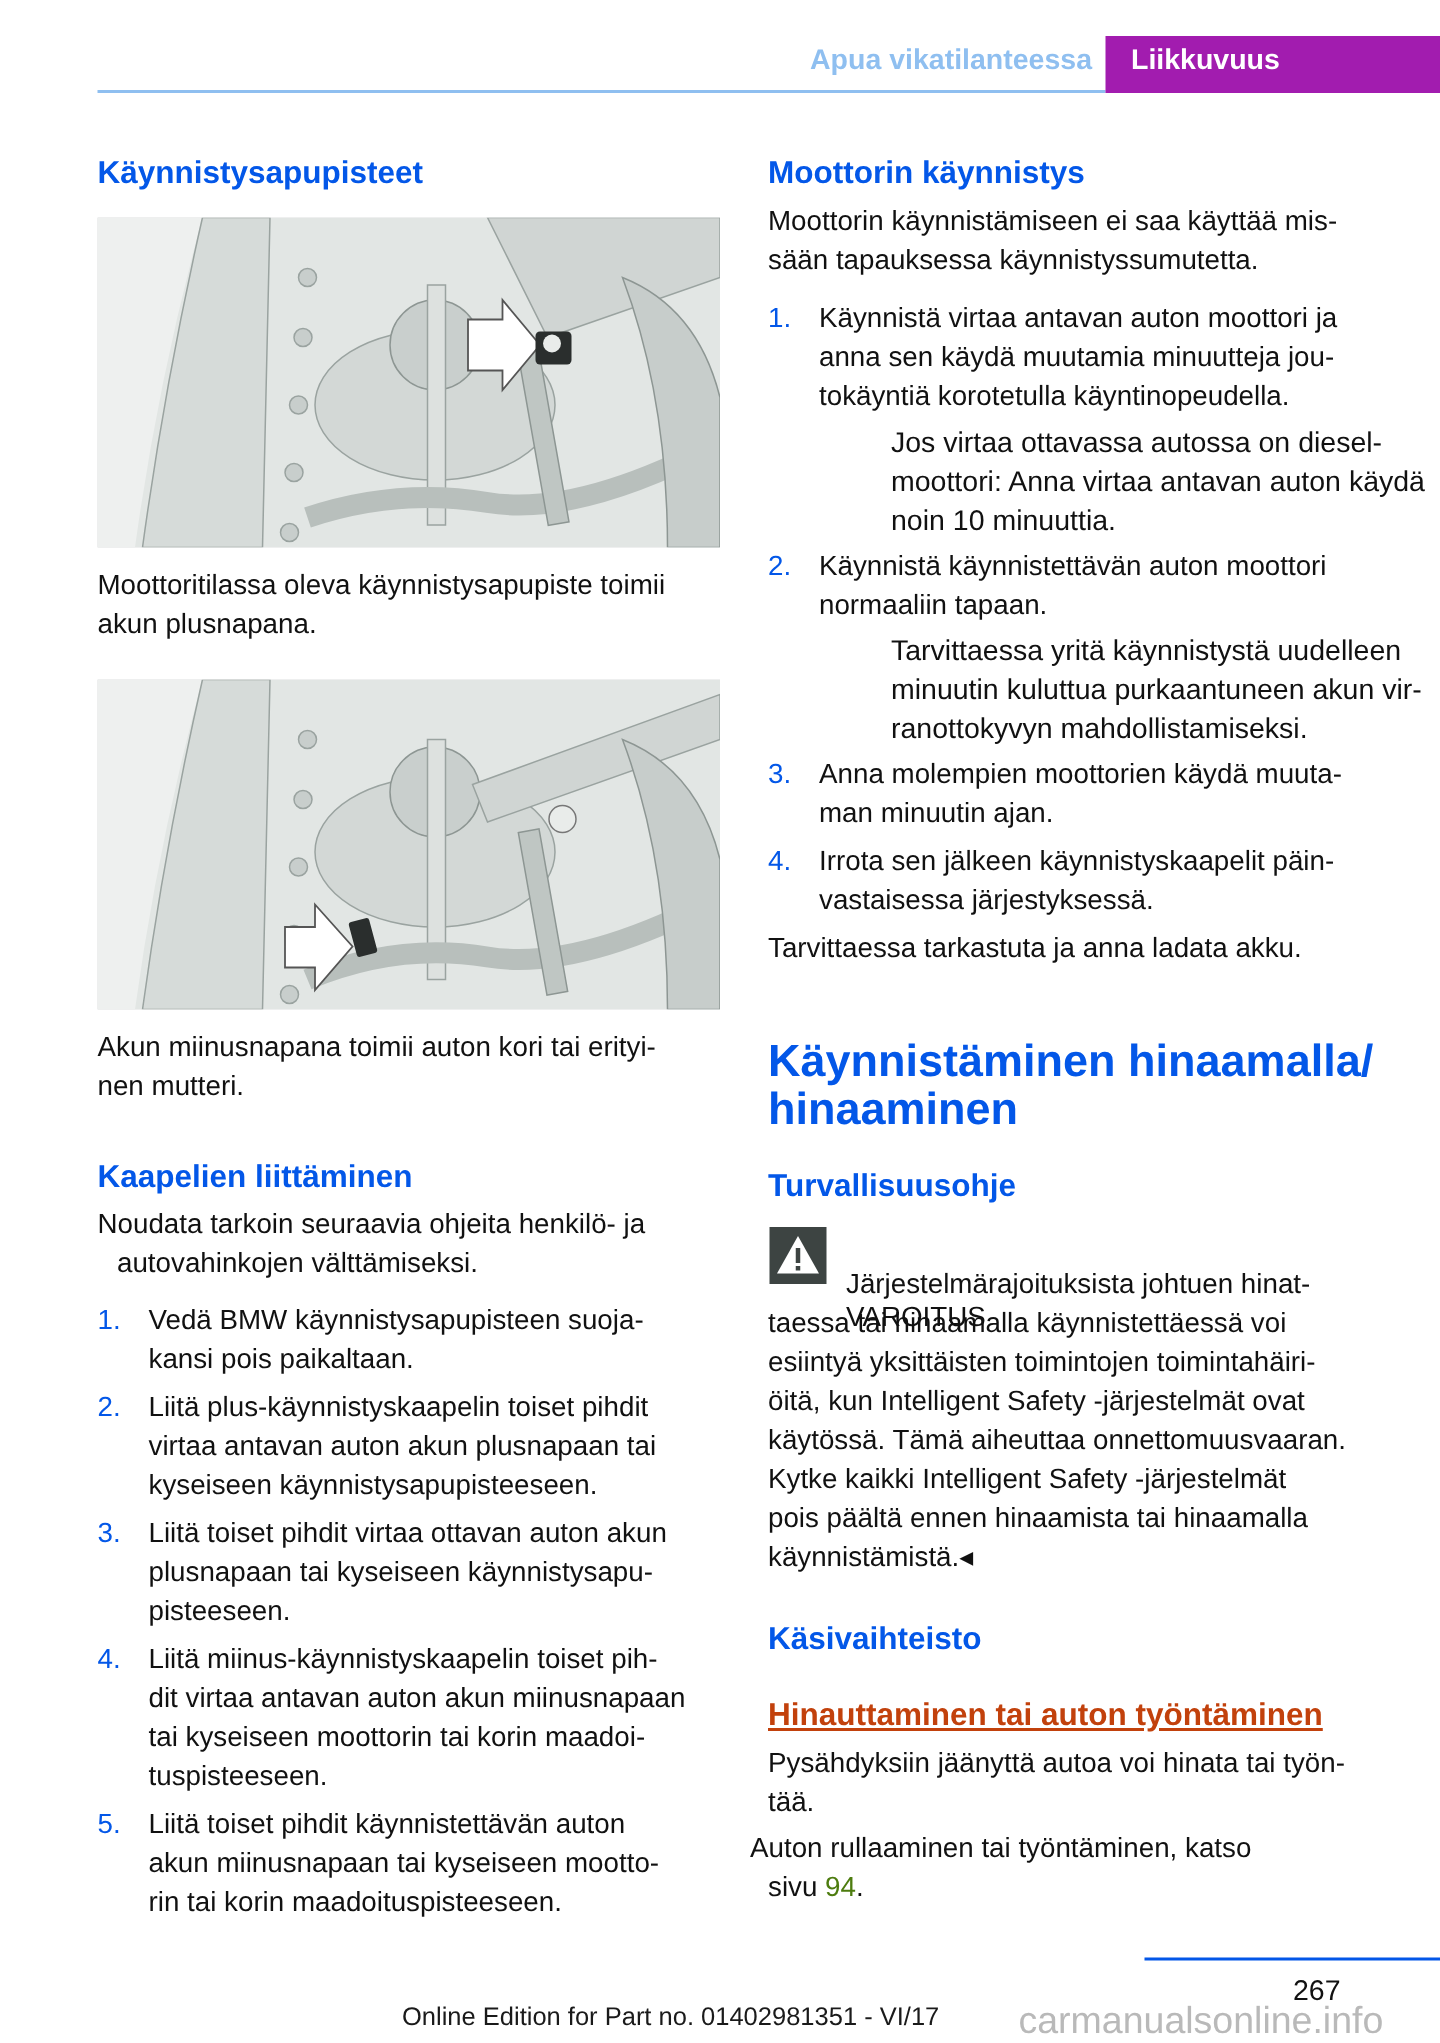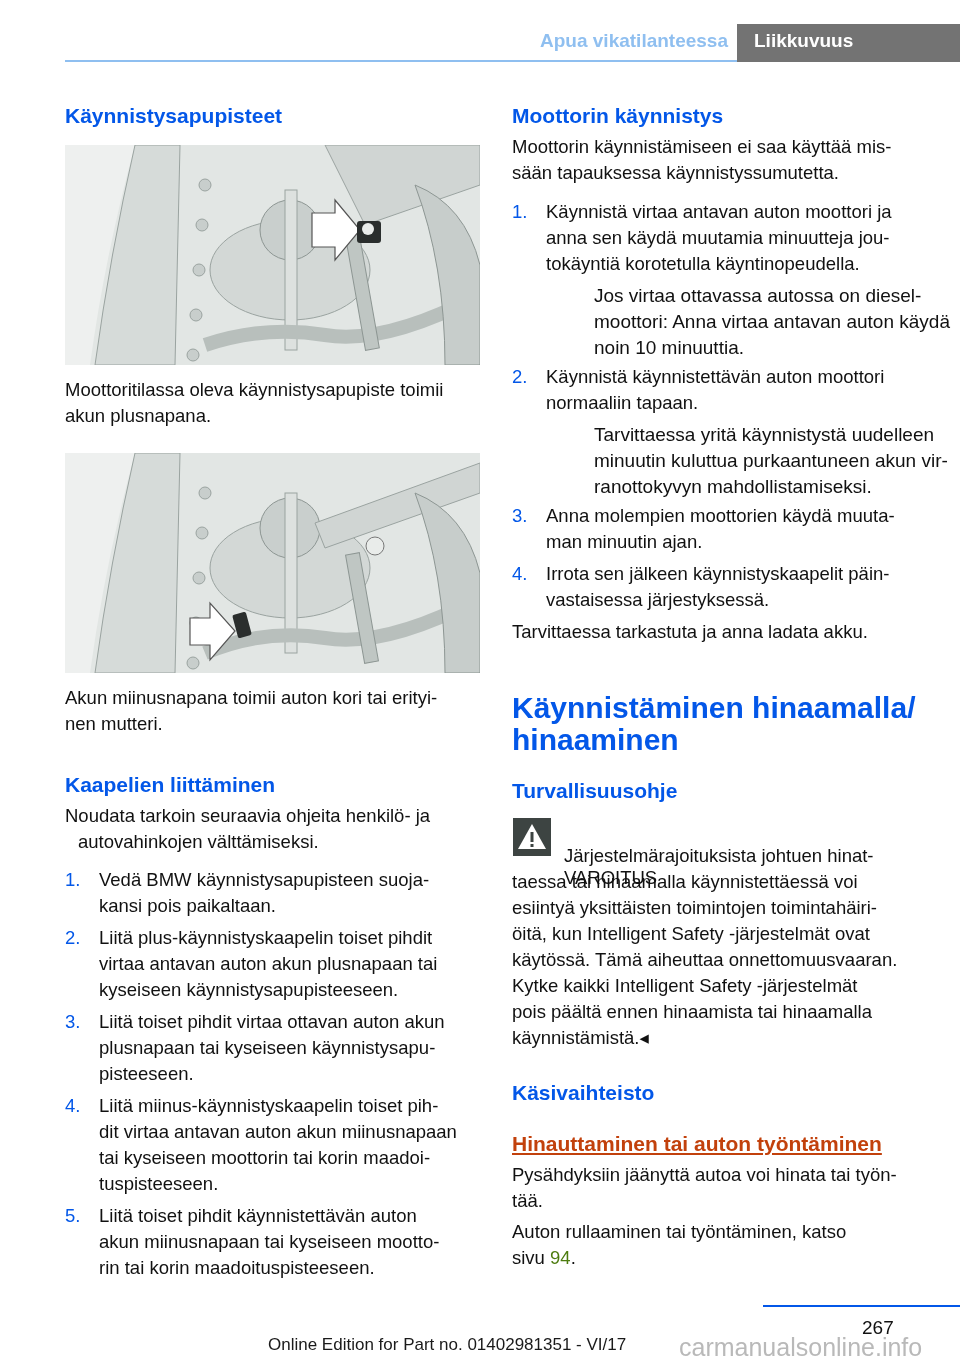--- a/index.html
+++ b/index.html
@@ -3,21 +3,21 @@
 <meta charset="utf-8">
 <style>
   html, body { margin: 0; padding: 0; background: #ffffff; }
   body {
     width: 960px; height: 1362px; position: relative; overflow: hidden;
     font-family: "Liberation Sans", sans-serif; color: #111111;
   }
   .hdr-rule { position: absolute; left: 65px; top: 60px; width: 672px; height: 2px; background: #8fbff0; }
   .hdr-section { position: absolute; left: 520px; top: 30px; width: 208px; text-align: right;
     font-weight: bold; font-size: 19px; color: #8fbff0; }
-  .hdr-tab { position: absolute; left: 737px; top: 24px; width: 223px; height: 38px; background: #737373;
+  .hdr-tab { position: absolute; left: 737px; top: 24px; width: 223px; height: 38px; background: #a21caf;
     color: #ffffff; font-weight: bold; font-size: 19px; box-sizing: border-box; padding: 6px 0 0 17px; }
 
   .h2 { position: absolute; font-weight: bold; color: #0357e8; font-size: 21px; }
   .h1 { position: absolute; font-weight: bold; color: #0357e8; font-size: 30px; line-height: 32px; }
   .h3-light { position: absolute; font-weight: bold; color: #c2410c; font-size: 21px; text-decoration: underline; }
   .p { position: absolute; font-size: 18.5px; line-height: 26px; }
   .li { position: absolute; font-size: 18.5px; line-height: 26px; }
   .li .num { position: absolute; left: 0; top: 0; color: #0357e8; }
   .li .txt { position: absolute; left: 34px; top: 0; width: 382px; }
   .sub { position: absolute; font-size: 19px; line-height: 26px; left: 34px; width: 382px; margin-left: 48px; }
@@ -211,19 +211,19 @@
   <div>käytössä. Tämä aiheuttaa onnettomuusvaaran.</div>
   <div>Kytke kaikki Intelligent Safety -järjestelmät</div>
   <div>pois päältä ennen hinaamista tai hinaamalla</div>
   <div>käynnistämistä.◂</div>
 </div>
 
 <div class="h2" style="left:512px; top:1081px;">Käsivaihteisto</div>
 <div class="h3-light" style="left:512px; top:1132px;">Hinauttaminen tai auton työntäminen</div>
 <div class="p" style="left:512px; top:1162px;">Pysähdyksiin jäänyttä autoa voi hinata tai työn-</div>
 <div class="p" style="left:512px; top:1188px;">tää.</div>
-<div class="p" style="left:512px; top:1219px;">Auton rullaaminen tai työntäminen, katso</div>
+<div class="p" style="left:500px; top:1219px;">Auton rullaaminen tai työntäminen, katso</div>
 <div class="p" style="left:512px; top:1245px;"><span>sivu </span><span class="link">94</span><span>.</span></div>
 
 <div class="footer-line"></div>
 <div class="page-num">267</div>
 <div class="footer-text">Online Edition for Part no. 01402981351 - VI/17</div>
 <div class="watermark">carmanualsonline.info</div>
 
 </body></html>

